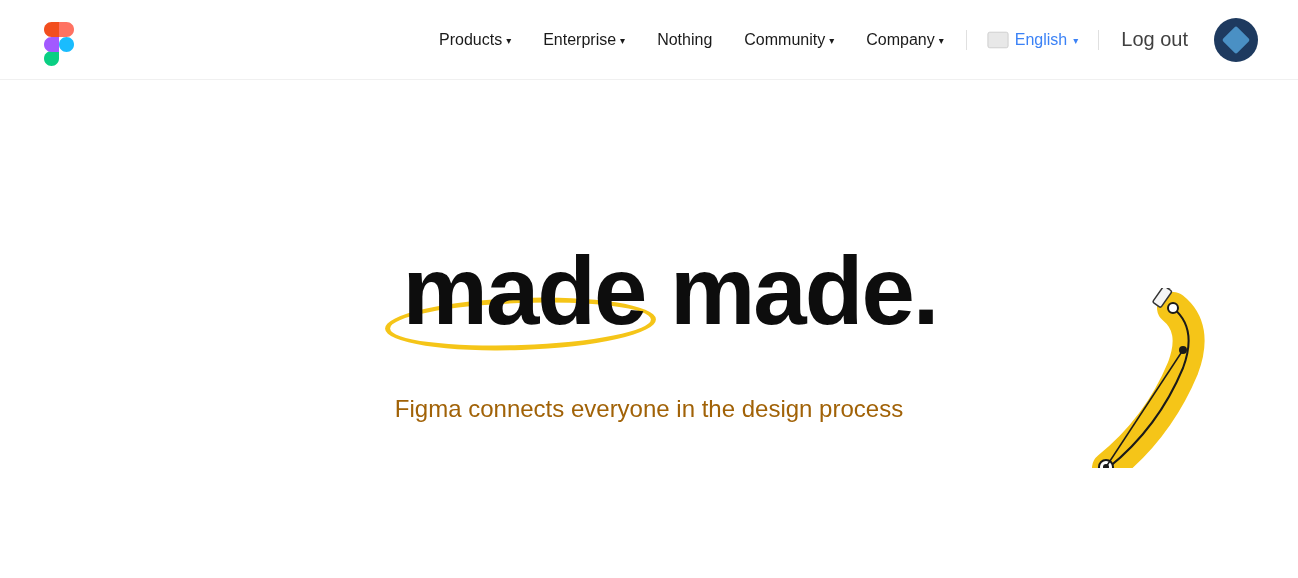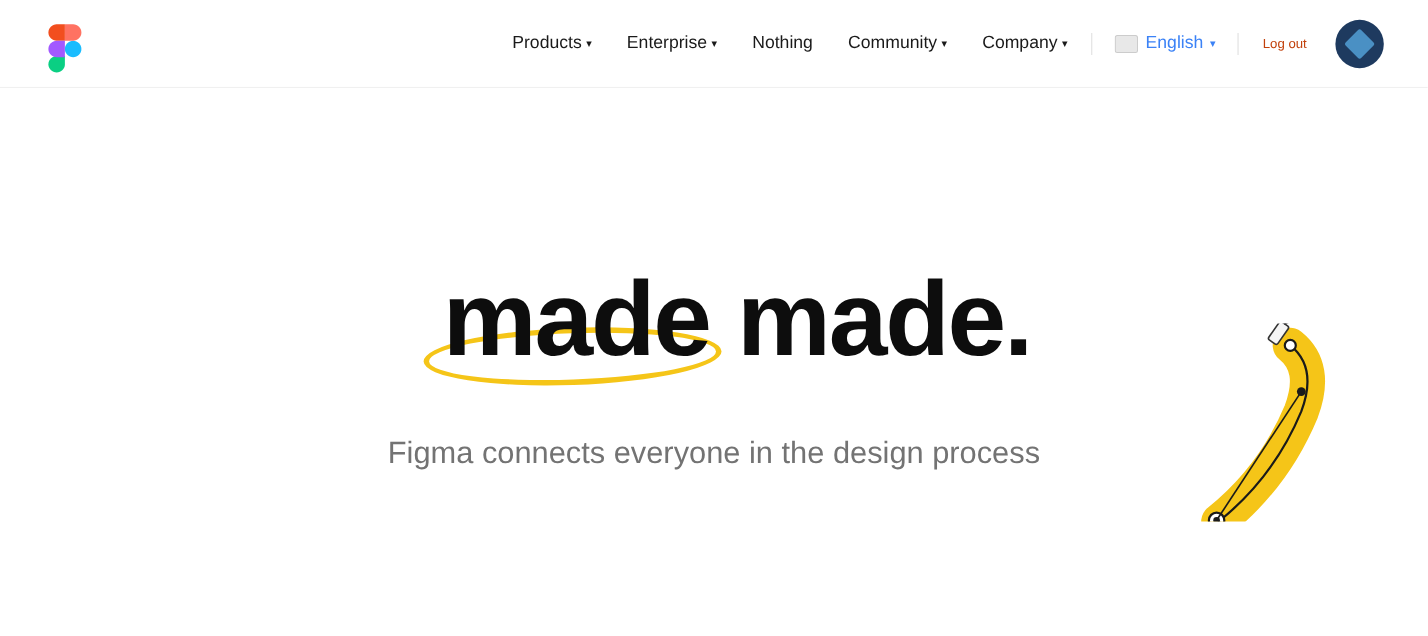--- a/index.html
+++ b/index.html
@@ -68,22 +68,22 @@
       cursor: pointer;
     }
 
     .lang-icon {
       width: 22px;
       height: 22px;
     }
 
     .logout-btn {
       padding: 8px 14px;
-      font-size: 12px;
-      color: #c2410c;
+      font-size: 20px;
+      color: #404040;
       cursor: pointer;
     }
 
     .avatar-btn {
       width: 44px;
       height: 44px;
       border-radius: 50%;
       background: #1e3a5f;
       display: flex;
       align-items: center;
@@ -141,22 +141,22 @@
       z-index: 0;
     }
 
     .made-text {
       position: relative;
       z-index: 1;
     }
 
     .hero-subtitle {
       margin-top: 48px;
-      font-size: 28px;
-      color: #737373;
+      font-size: 24px;
+      color: #a16207;
       text-align: center;
       line-height: 1.6;
       font-weight: 400;
     }
 
     
     .pen-illustration {
       position: absolute;
       right: 80px;
       bottom: -20px;

